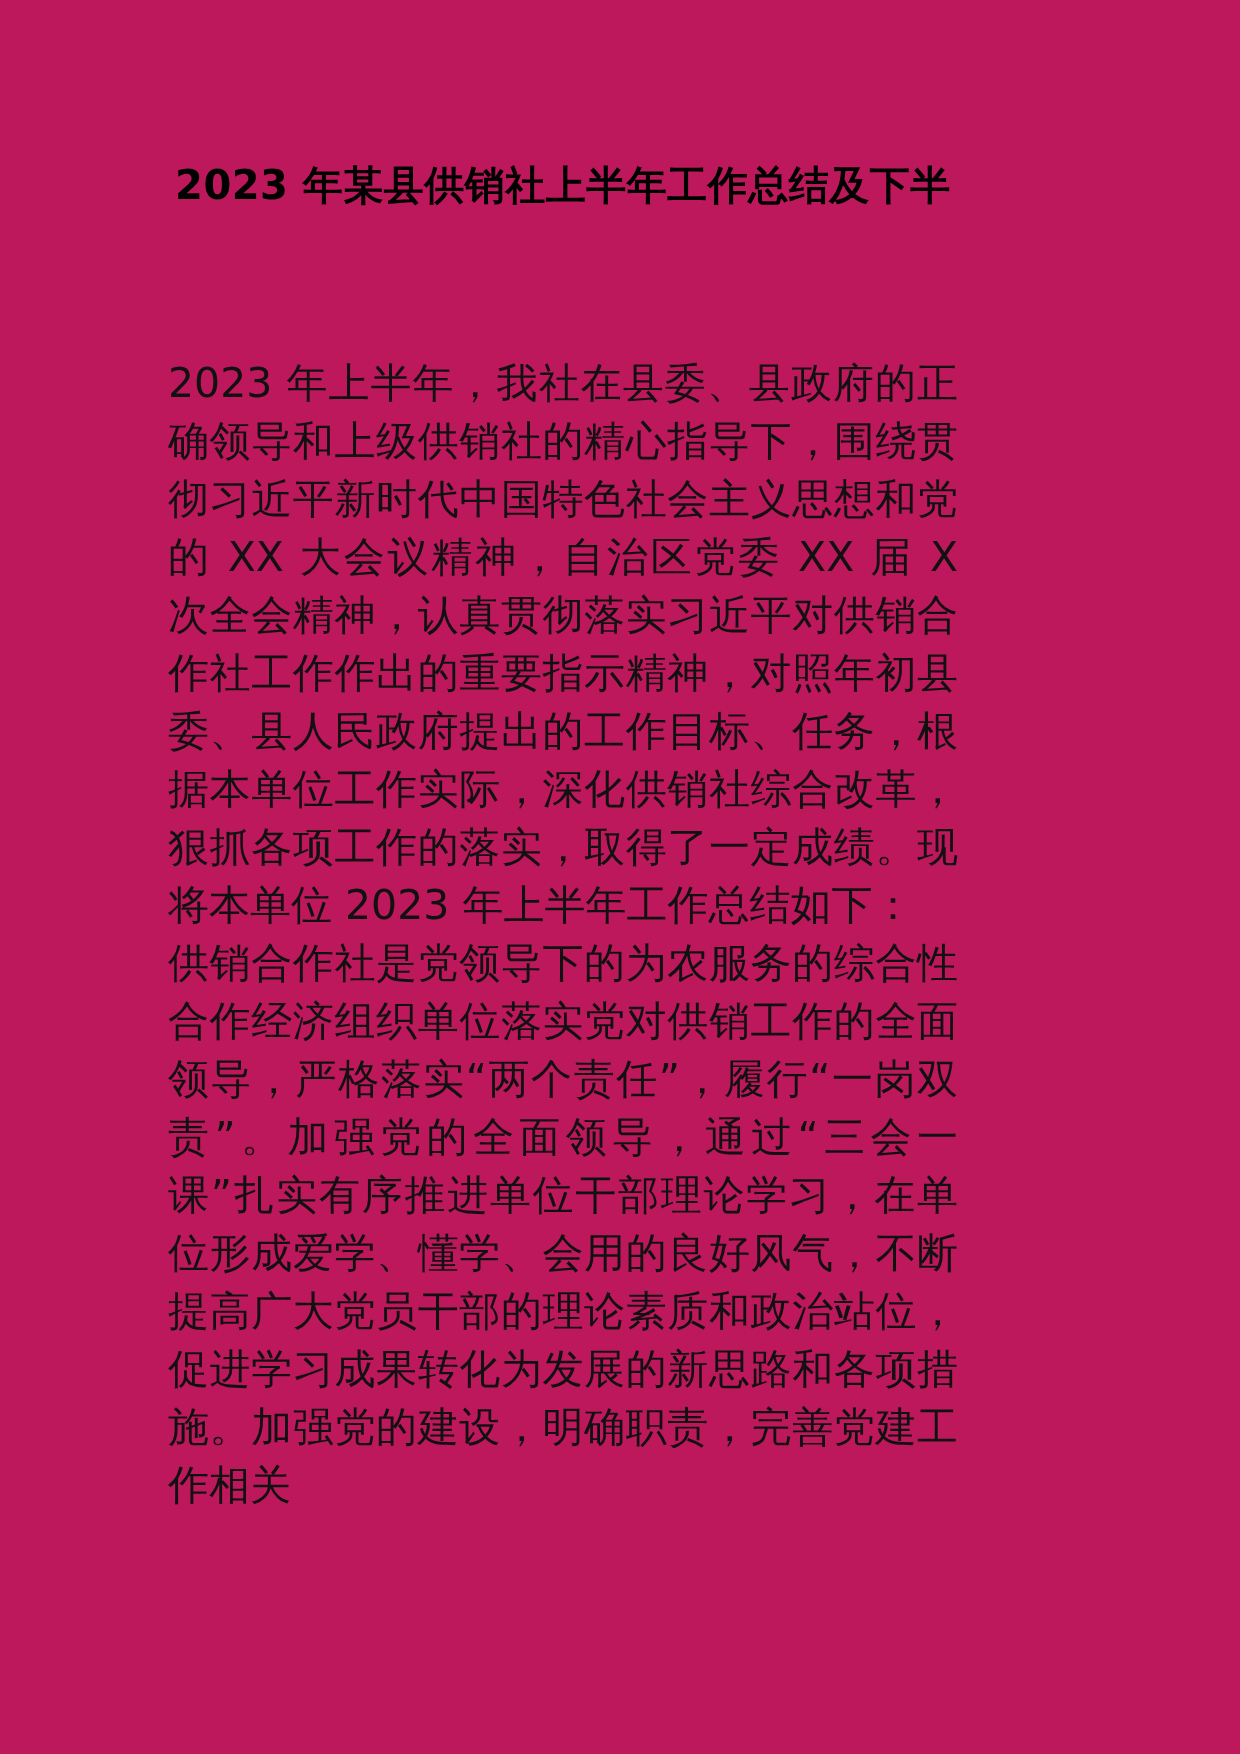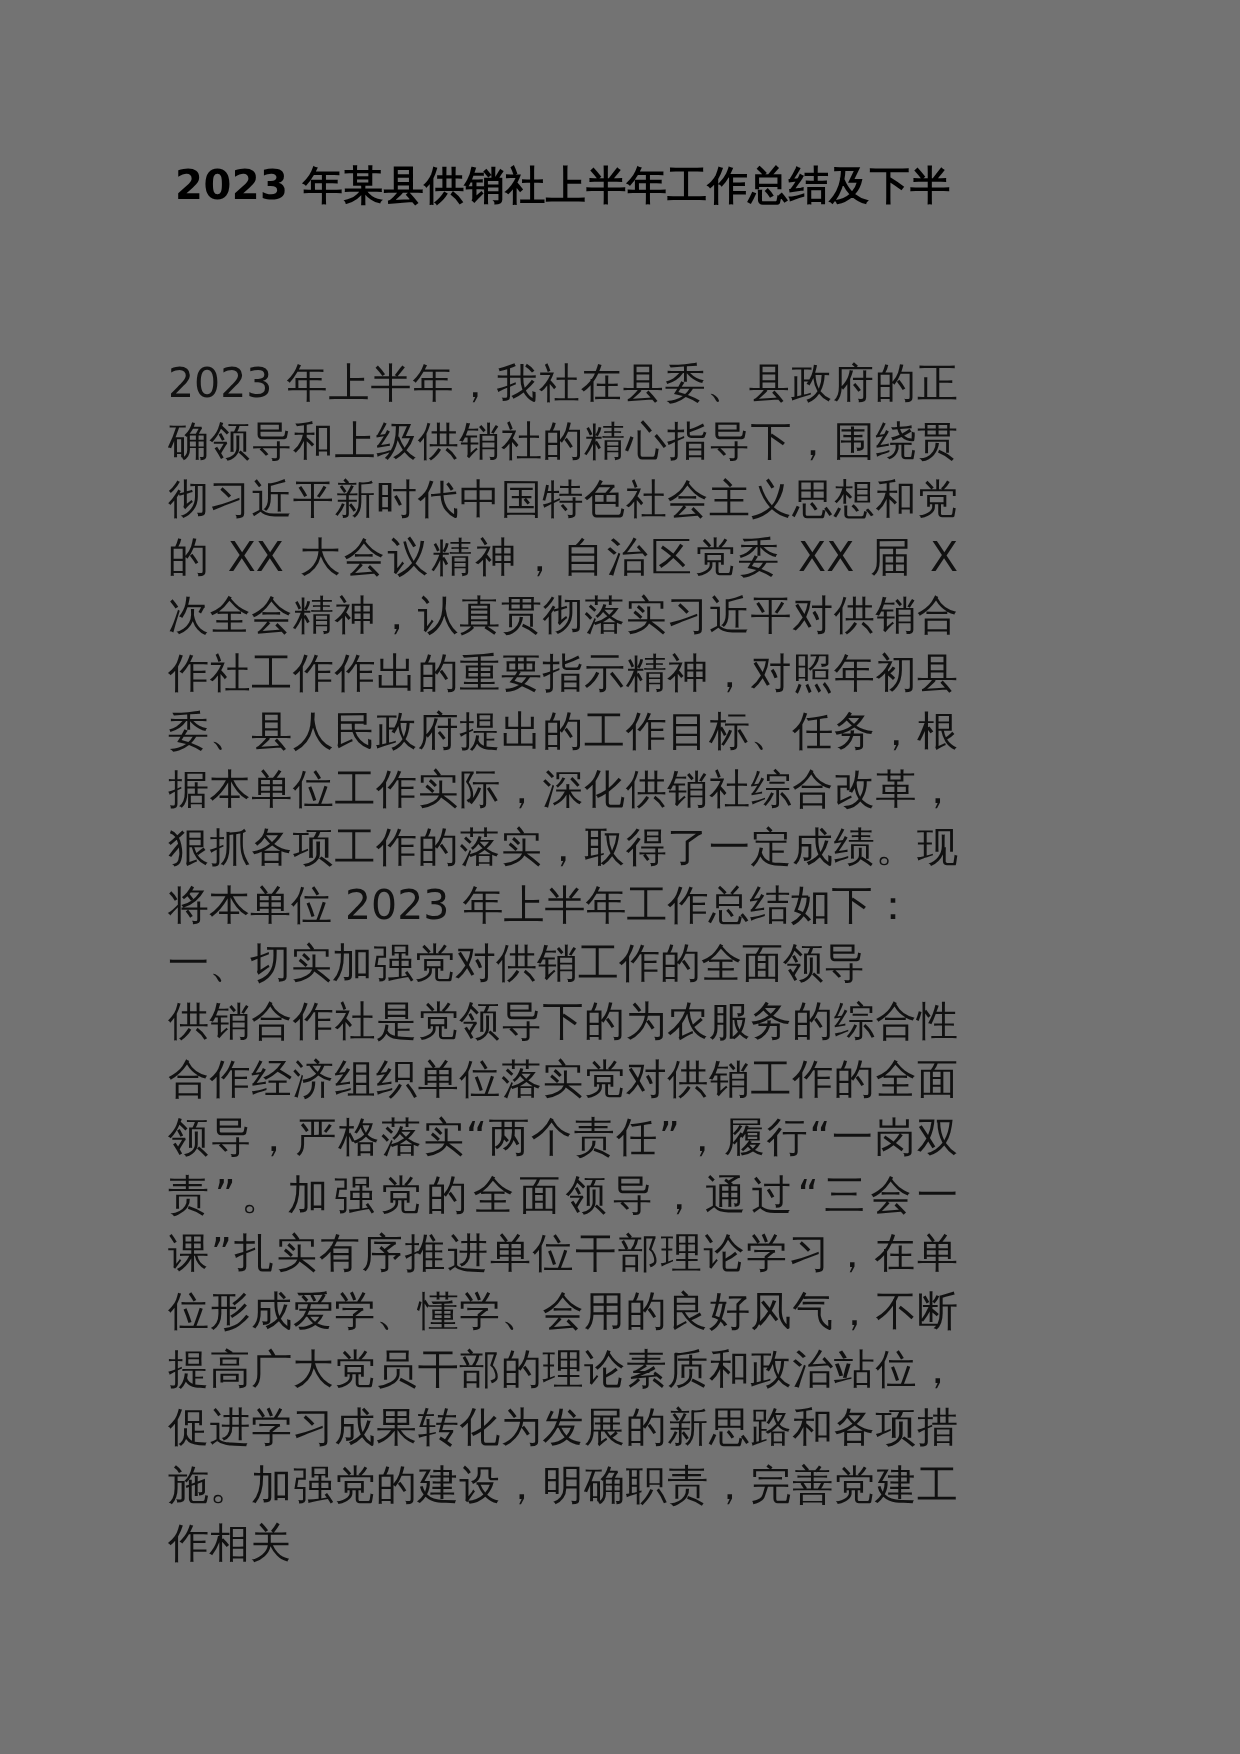--- a/index.html
+++ b/index.html
@@ -11,21 +11,21 @@
   body {
     font-family: "DejaVu Sans", "Liberation Sans", sans-serif;
     color: #000000;
     -webkit-font-smoothing: antialiased;
   }
   .page {
     position: relative;
     width: 1240px;
     height: 1754px;
     margin: 0 auto;
-    background: #737373;
+    background: #be185d;
     overflow: hidden;
     box-sizing: border-box;
   }
   .page-inner {
     position: absolute;
     left: 168px;
     top: 0;
     width: 790px;
   }
   .doc-title {
@@ -74,20 +74,19 @@
     <h1 class="doc-title">
       <span>2023 年某县供销社上半年工作总结及下半</span><br>
     </h1>
 
     <div class="title-spacer"></div>
 
     <div class="body-block">
 
       <p class="para">2023 年上半年，我社在县委、县政府的正确领导和上级供销社的精心指导下，围绕贯彻习近平新时代中国特色社会主义思想和党的 XX 大会议精神，自治区党委 XX 届 X 次全会精神，认真贯彻落实习近平对供销合作社工作作出的重要指示精神，对照年初县委、县人民政府提出的工作目标、任务，根据本单位工作实际，深化供销社综合改革，狠抓各项工作的落实，取得了一定成绩。现将本单位 2023 年上半年工作总结如下：</p>
 
-      <p class="heading-line">一、切实加强党对供销工作的全面领导</p>
 
       <p class="para-last">供销合作社是党领导下的为农服务的综合性合作经济组织单位落实党对供销工作的全面领导，严格落实“两个责任”，履行“一岗双责”。加强党的全面领导，通过“三会一课”扎实有序推进单位干部理论学习，在单位形成爱学、懂学、会用的良好风气，不断提高广大党员干部的理论素质和政治站位，促进学习成果转化为发展的新思路和各项措施。加强党的建设，明确职责，完善党建工作相关</p>
 
     </div>
 
   </div>
 </div>
 
 </body></html>

